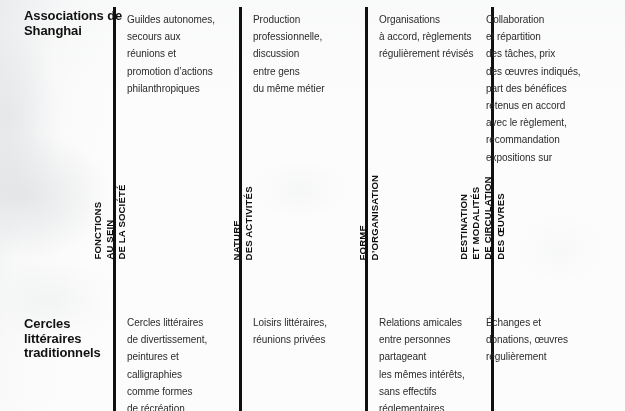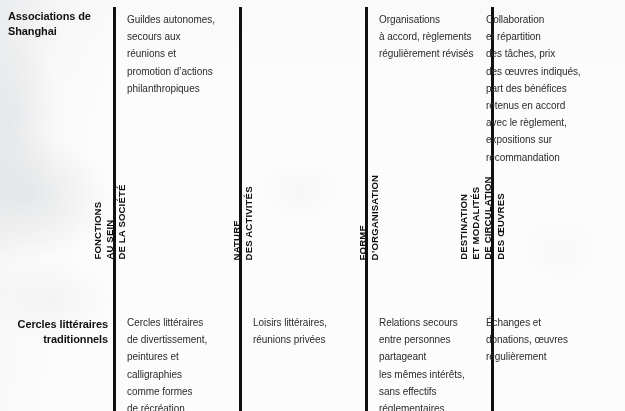--- a/index.html
+++ b/index.html
@@ -44,30 +44,30 @@
     position: absolute;
     top: 7px;
     width: 3px;
     height: 404px;
     background: #101010;
   }
 
   
   .row-label {
     position: absolute;
-    left: 8px;
+    left: 24px;
     width: 100px;
-    font-size: 11px;
+    font-size: 13px;
     font-weight: bold;
     line-height: 14.5px;
     letter-spacing: -0.1px;
     color: #111111;
   }
   #row-label-assoc { top: 9px; }
-  #row-label-cercles { top: 317px; text-align: right; }
+  #row-label-cercles { top: 317px; }
 
   
   .cell {
     position: absolute;
     font-size: 10px;
     line-height: 17.2px;
     letter-spacing: -0.05px;
     color: #2b2b2b;
   }
   .cell .line { display: block; white-space: nowrap; }
@@ -124,37 +124,44 @@
   </div>
 
   <div class="cell cell-col1 row-top">
     <span class="line">Guildes autonomes,</span>
     <span class="line">secours aux</span>
     <span class="line">réunions et</span>
     <span class="line">promotion d’actions</span>
     <span class="line">philanthropiques</span>
   </div>
 
+  <div class="cell cell-col2 row-top">
+    <span class="line">Production</span>
+    <span class="line">professionnelle,</span>
+    <span class="line">discussion</span>
+    <span class="line">entre gens</span>
+    <span class="line">du même métier</span>
+  </div>
 
   <div class="cell cell-col3 row-top">
     <span class="line">Organisations</span>
     <span class="line">à accord, règlements</span>
     <span class="line">régulièrement révisés</span>
   </div>
 
   <div class="cell cell-col4 row-top">
     <span class="line">Collaboration</span>
     <span class="line">et répartition</span>
     <span class="line">des tâches, prix</span>
     <span class="line">des œuvres indiqués,</span>
     <span class="line">part des bénéfices</span>
     <span class="line">retenus en accord</span>
     <span class="line">avec le règlement,</span>
+    <span class="line">recommandation</span>
     <span class="line">expositions sur</span>
-    <span class="line">recommandation</span>
   </div>
 
   <div class="vlabel" id="vlabel-fonctions">
     <span class="vline">FONCTIONS</span>
     <span class="vline">AU SEIN</span>
     <span class="vline">DE LA SOCIÉTÉ</span>
   </div>
 
   <div class="vlabel" id="vlabel-nature">
     <span class="vline">NATURE</span>
@@ -181,21 +188,21 @@
     <span class="line">comme formes</span>
     <span class="line">de récréation</span>
   </div>
 
   <div class="cell cell-col2 row-bottom">
     <span class="line">Loisirs littéraires,</span>
     <span class="line">réunions privées</span>
   </div>
 
   <div class="cell cell-col3 row-bottom">
-    <span class="line">Relations secours</span>
+    <span class="line">Relations amicales</span>
     <span class="line">entre personnes</span>
     <span class="line">partageant</span>
     <span class="line">les mêmes intérêts,</span>
     <span class="line">sans effectifs</span>
     <span class="line">réglementaires</span>
   </div>
 
   <div class="cell cell-col4 row-bottom">
     <span class="line">Échanges et</span>
     <span class="line">donations, œuvres</span>

